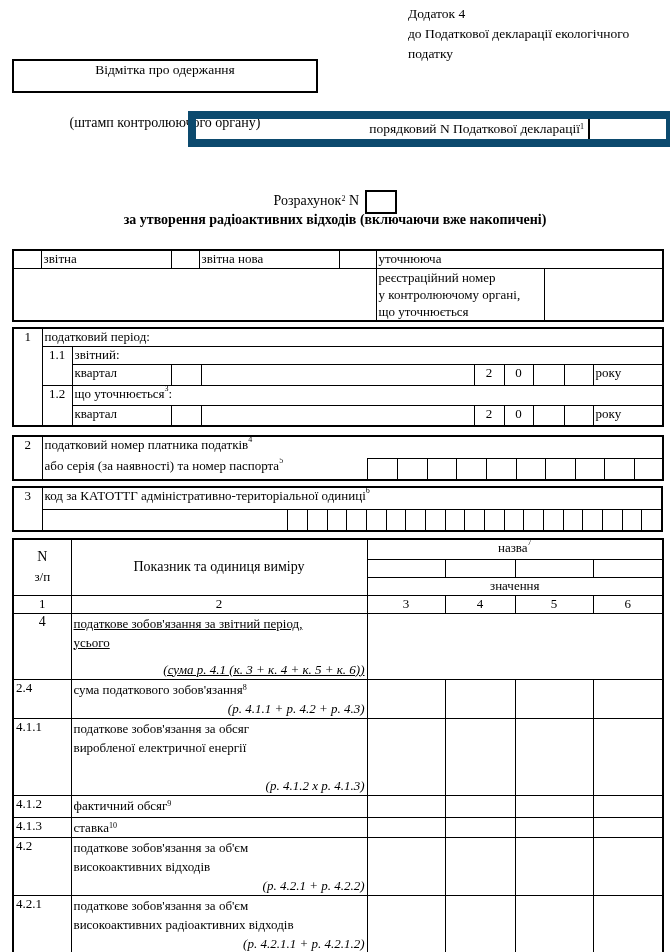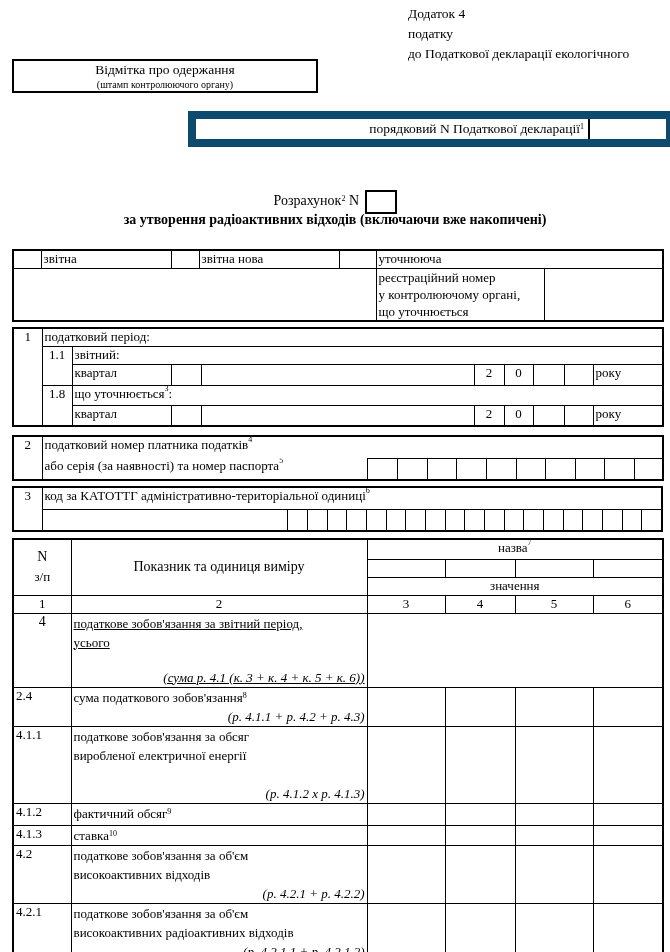--- a/index.html
+++ b/index.html
@@ -3,41 +3,41 @@
 <meta charset="utf-8">
 <style>
   html, body { margin:0; padding:0; background:#ffffff; }
   body { width:670px; height:952px; position:relative; overflow:hidden;
          font-family:"Liberation Serif", "DejaVu Serif", serif; color:#000; font-size:13px; }
   .abs { position:absolute; }
   sup { font-size:8px; vertical-align:top; position:relative; top:-2px; }
   .appendix { left:408px; top:4px; line-height:20px; font-size:13.5px; }
   .stamp { left:12px; top:59px; width:302px; height:30px; border:2px solid #000; text-align:center; }
   .stamp .l1 { font-size:13.5px; line-height:16px; margin-top:1px; }
-  .stamp .l2 { font-size:10px; line-height:13px; }
+  .stamp .l2 { font-size:14px; line-height:13px;margin-top:38px; }
   .ordbox { left:188px; top:111px; width:470px; height:20px; border:8px solid #0c4a6e; display:flex;justify-content:space-between; }
   .ordbox .lbl { flex:1; text-align:right; padding-right:4px; line-height:20px; font-size:13.5px; border-right:2px solid #000; }
   .ordbox .val { width:76px; }
   .calc { left:0; top:190px; width:670px; text-align:center; font-size:14px; line-height:22px; }
   .nbox { display:inline-block; width:28px; height:20px; border:2px solid #000; vertical-align:middle; margin-left:2px; }
   .subtitle { left:0; top:212px; width:670px; text-align:center; font-weight:bold; font-size:14px; }
 
   table { border-collapse:collapse; position:absolute; table-layout:fixed; }
   td { border:1px solid #000; padding:0 2px; font-size:13px; vertical-align:top; overflow:hidden; }
   .c { text-align:center; }
   .r { text-align:right; }
   .it { font-style:italic; }
 </style>
 </head>
 <body>
 
 <div class="abs appendix">
   <div>Додаток 4</div>
+  <div>до Податкової декларації екологічного</div>
   <div>податку</div>
-  <div>до Податкової декларації екологічного</div>
 </div>
 
 <div class="abs stamp">
   <div class="l1">Відмітка про одержання</div>
   <div class="l2">(штамп контролюючого органу)</div>
 </div>
 
 <div class="abs ordbox">
   <div class="lbl"><span>порядковий N Податкової декларації</span><sup>1</sup></div>
   <div class="val"></div>
@@ -107,21 +107,21 @@
     <td>квартал</td>
     <td></td>
     <td></td>
     <td class="c">2</td>
     <td class="c">0</td>
     <td class="c"></td>
     <td class="c"></td>
     <td>року</td>
   </tr>
   <tr style="height:20px;">
-    <td rowspan="2" class="c">1.8</td>
+    <td rowspan="2" class="c">1.2</td>
     <td colspan="8"><span>що уточнюється</span><sup>3</sup>:</td>
   </tr>
   <tr style="height:21px;">
     <td>квартал</td>
     <td></td>
     <td></td>
     <td class="c">2</td>
     <td class="c">0</td>
     <td class="c"></td>
     <td class="c"></td>
@@ -256,21 +256,21 @@
     <td class="c">6</td>
   </tr>
   </tbody>
     <tbody id="main-rows">
       <tr style="height: 57px;">
         <td class="c" style="font-size: 14px;">4</td>
         <td style="line-height: 19px; text-decoration: underline;">
           <div><span>податкове зобов'язання за звітний період,</span></div>
           <div><span>усього</span></div>
           <div style="height: 0px;"></div>
-          <div class="r it" style="margin-top: 16px;">(сума р. 4.1 (к. 3 + к. 4 + к. 5 + к. 6))</div>
+          <div class="r it" style="margin-top: 8px;">(сума р. 4.1 (к. 3 + к. 4 + к. 5 + к. 6))</div>
         </td>
         <td colspan="4"></td>
       </tr>
       <tr style="height: 36px;">
         <td>2.4</td>
         <td style="line-height: 19px;">
           <div><span>сума податкового зобов'язання</span><sup>8</sup></div>
           <div class="r it">(р. 4.1.1 + р. 4.2 + р. 4.3)</div>
         </td>
         <td></td>

